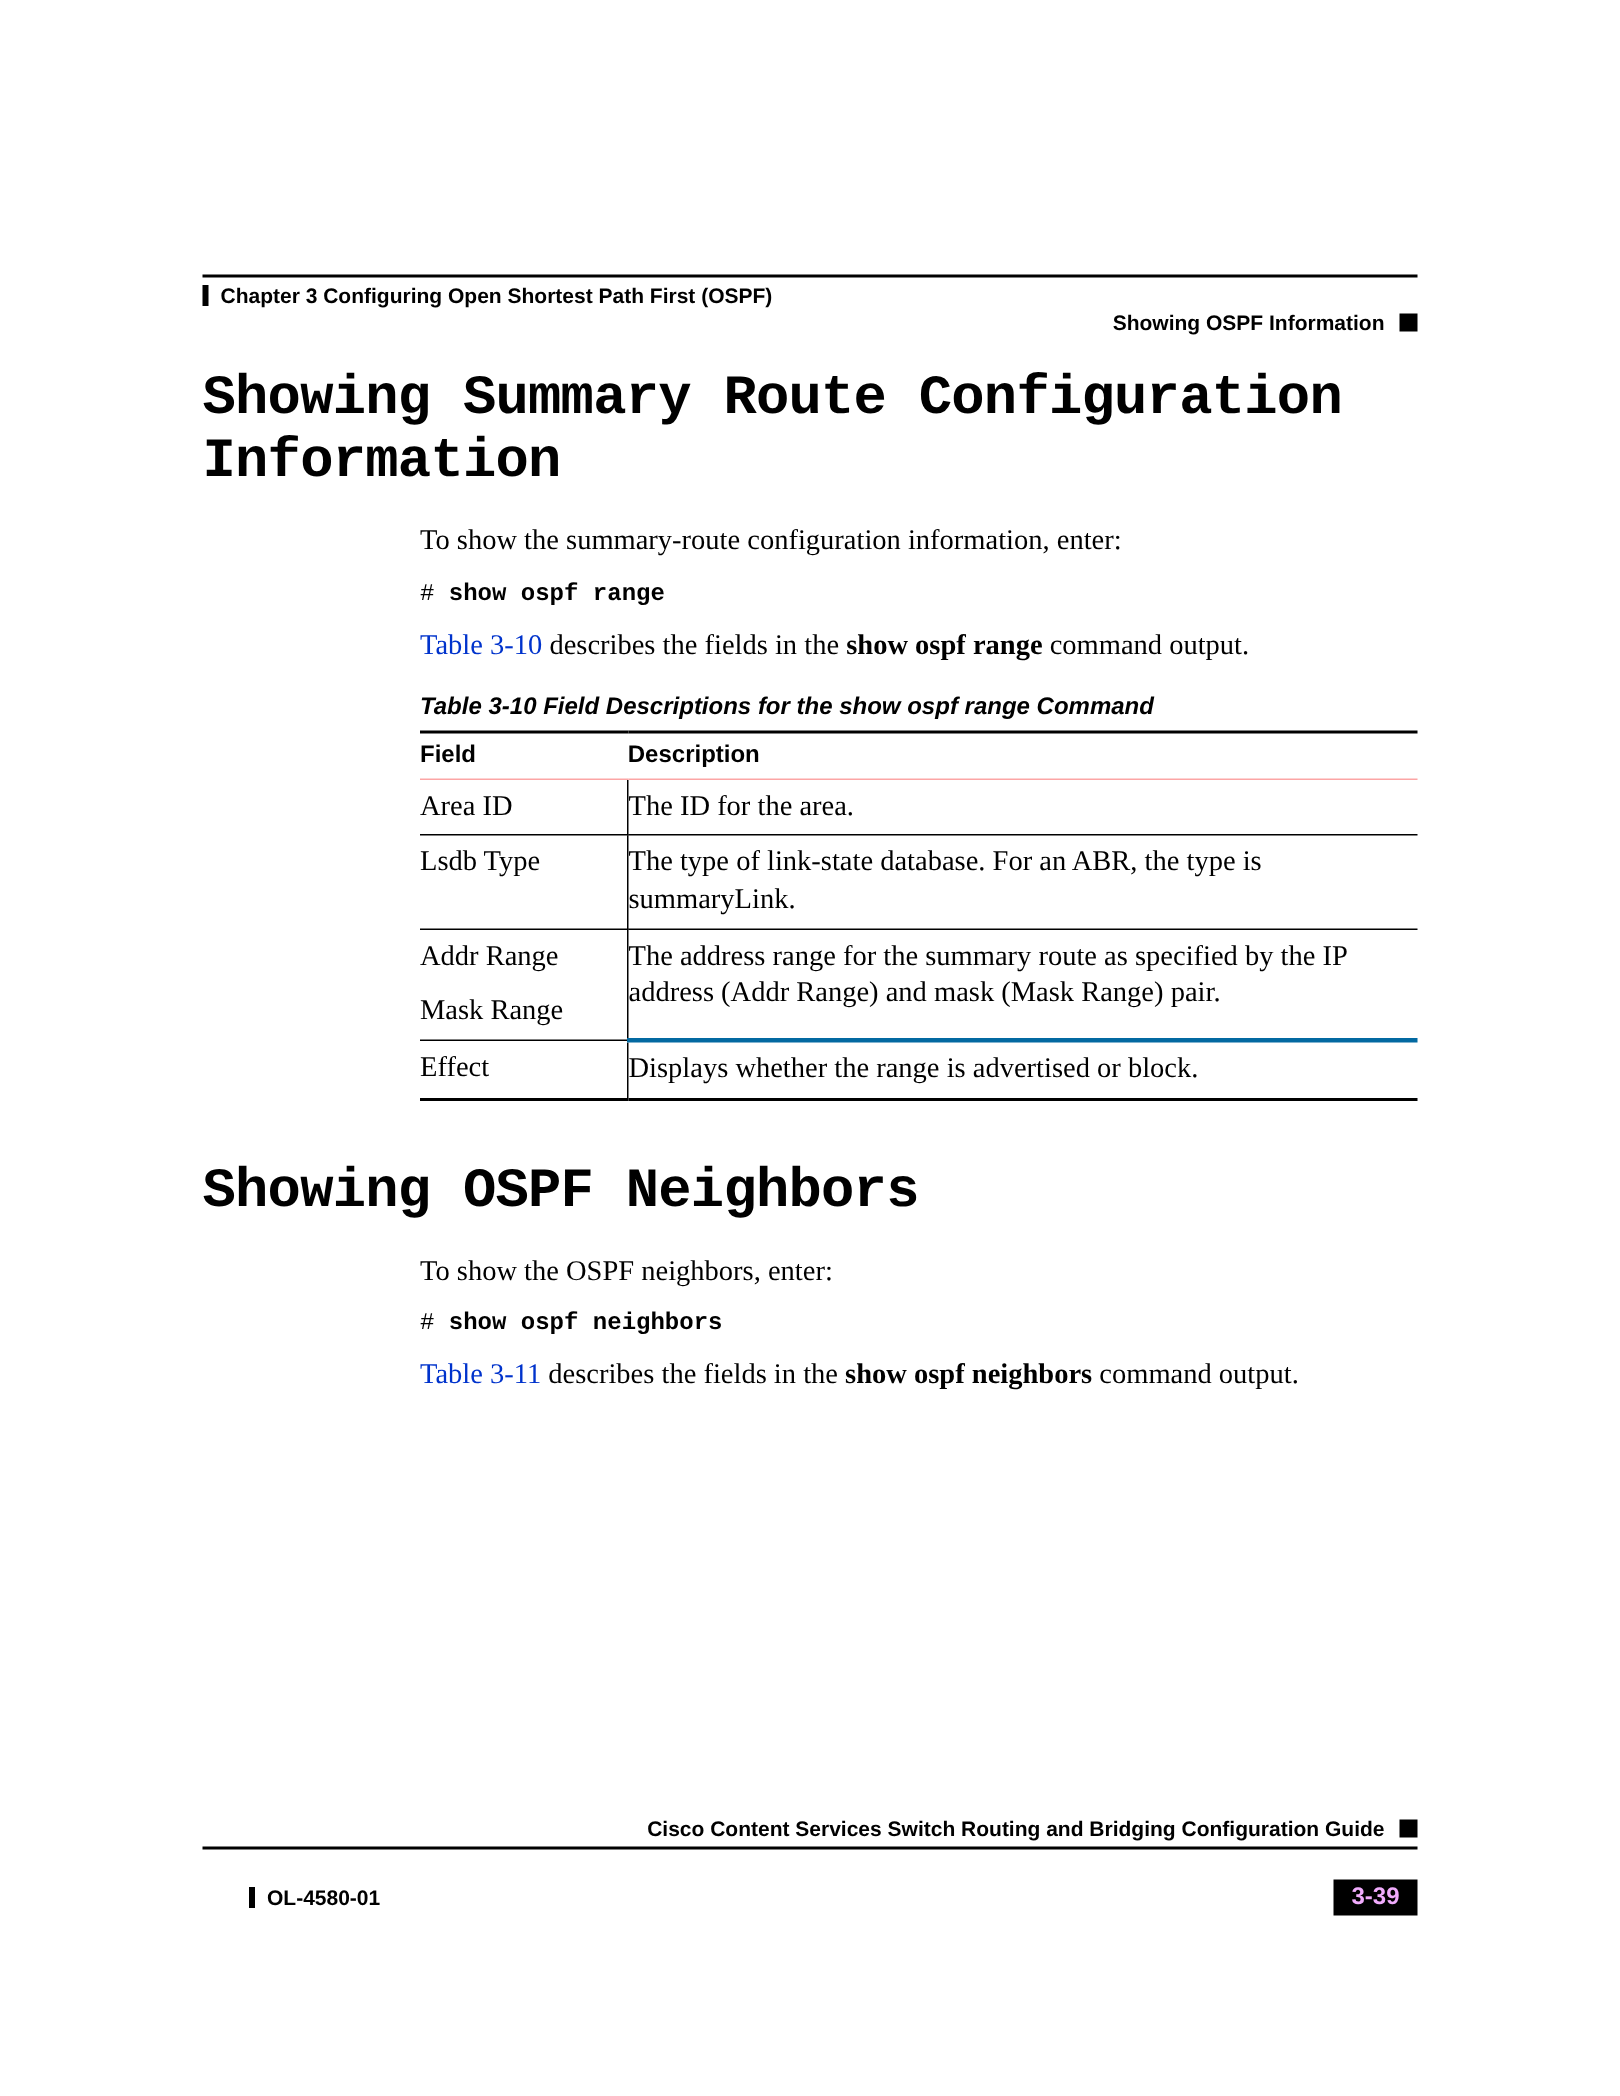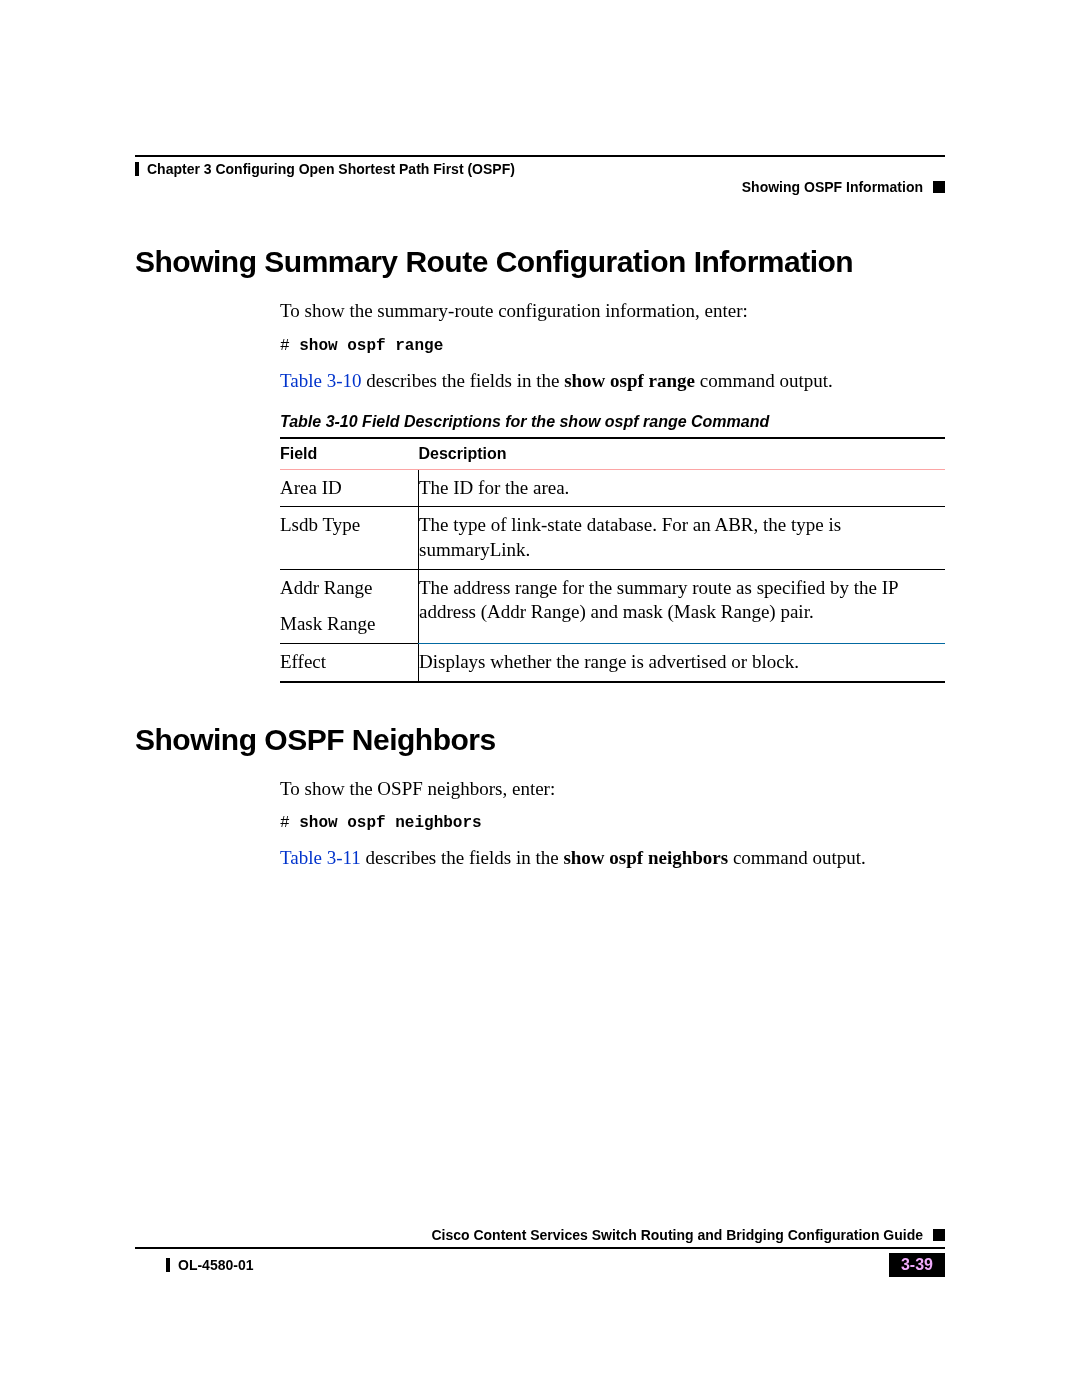--- a/index.html
+++ b/index.html
@@ -11,21 +11,21 @@
   }
   .page {
     width: 1080px;
     height: 1397px;
     position: relative;
     box-sizing: border-box;
     padding: 165px 135px 0 135px;
   }
   .hdr {
     position: absolute;
-    top: 155px;
+    top: 183px;
     left: 135px;
     right: 135px;
   }
   .hdr-top {
     border-top: 2px solid #000;
     padding-top: 4px;
     display: flex;
     align-items: center;
   }
   .hdr-top .bar {
@@ -54,23 +54,23 @@
     background: #000;
     margin-left: 10px;
   }
   .content {
     position: absolute;
     top: 245px;
     left: 135px;
     right: 135px;
   }
   h1.section {
-    font-family: Liberation Sans, sans-serif;
-    font-weight: bold;
-    font-size: 30px;
+    font-family: Liberation Mono, monospace;
+    font-weight: bold;
+    font-size: 37px;
     margin: 0 0 20px 0;
     letter-spacing: -0.5px;
   }
   .indent {
     margin-left: 145px;
   }
   p.body {
     font-size: 19px;
     margin: 0 0 14px 0;
     line-height: 1.25;
@@ -133,21 +133,21 @@
     font-weight: bold;
     font-size: 14px;
   }
   .ftr-top .sq {
     width: 12px; height: 12px; background:#000; margin-left:10px;
   }
   .ftr-bot {
     display: flex;
     justify-content: space-between;
     align-items: center;
-    margin-top: 4px;
+    margin-top: 20px;
     font-family: Arial, Helvetica, sans-serif;
     font-weight: bold;
     font-size: 14px;
     padding-left: 31px;
   }
   .ftr-bot .left { display:flex; align-items:center; }
   .ftr-bot .left .bar { width:4px; height:14px; background:#000; margin-right:8px; }
   .pagenum {
     background:#000; color:#f0abfc; padding:3px 12px; font-size:16px;
   }
@@ -190,21 +190,21 @@
           <tr>
             <td>Area ID</td>
             <td>The ID for the area.</td>
           </tr>
           <tr>
             <td>Lsdb Type</td>
             <td>The type of link-state database. For an ABR, the type is summaryLink.</td>
           </tr>
           <tr class="nobot">
             <td>Addr Range</td>
-            <td rowspan="2" style="border-bottom:1px solid #0369a1">The address range for the summary route as specified by the IP address (Addr Range) and mask (Mask Range) pair.</td>
+            <td rowspan="2" style="border-bottom:3px solid #0369a1">The address range for the summary route as specified by the IP address (Addr Range) and mask (Mask Range) pair.</td>
           </tr>
           <tr>
             <td>Mask Range</td>
           </tr>
           <tr>
             <td>Effect</td>
             <td>Displays whether the range is advertised or block.</td>
           </tr>
         </tbody>
       </table>

